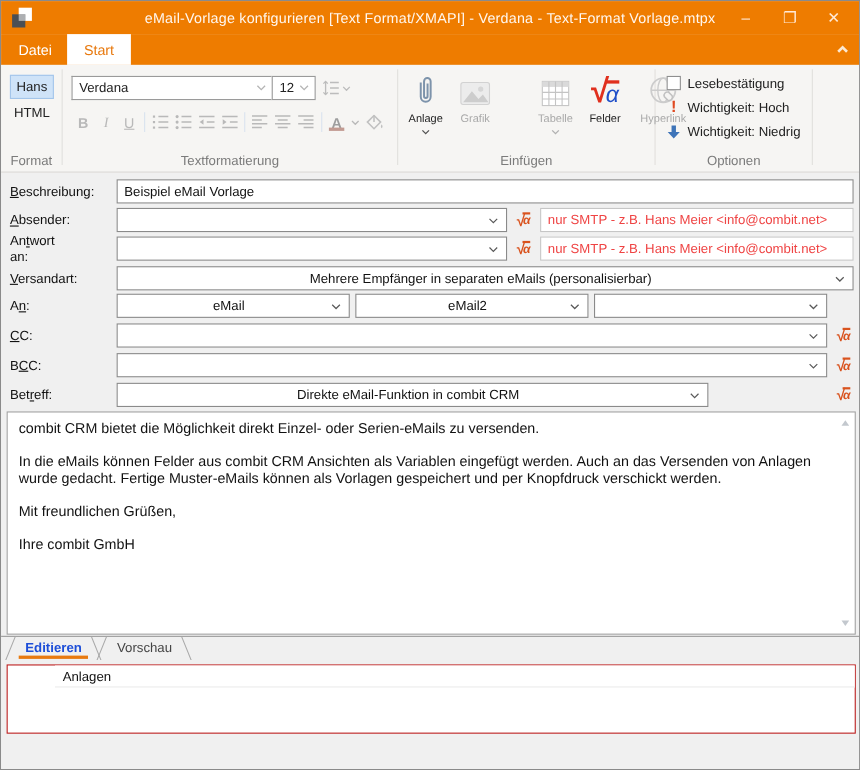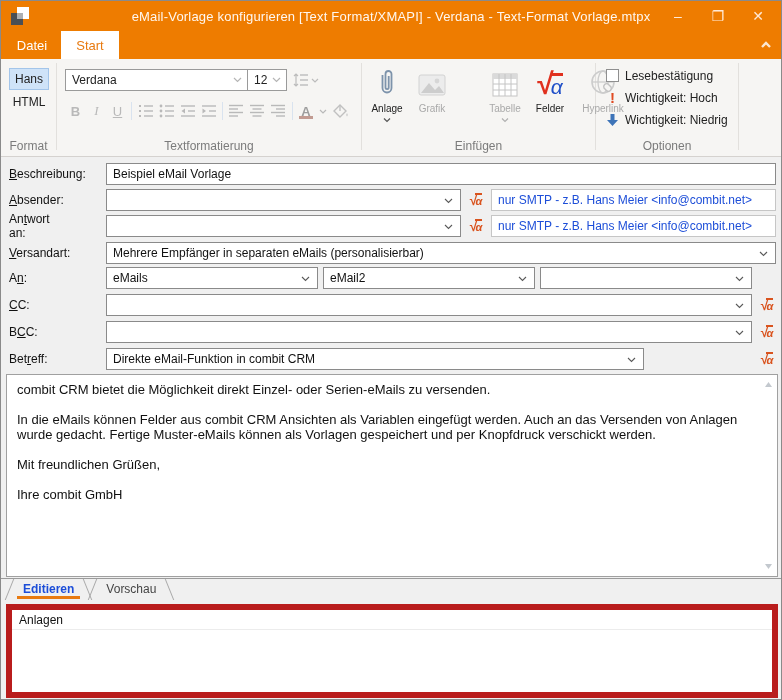--- a/index.html
+++ b/index.html
@@ -60,22 +60,22 @@
   .optrows { position:absolute; top:8px; left:10px; display:flex; flex-direction:column; gap:5px; }
   .optrow { display:flex; align-items:center; gap:6px; font-size:12px; color:#222; height:17px; }
   .cbx { width:13px; height:13px; background:#fff; border:1px solid #8f8f8f; }
   .imp-high { color:#e04a22; font-weight:bold; font-size:15px; width:13px; text-align:center; }
   .g-rest { flex:1; }
   
   .form-area { position:absolute; top:156px; left:0; width:100%; height:544px; background:#f0f0f0; }
   .frow { position:absolute; left:0; height:22px; display:flex; align-items:center; }
   .flabel { position:absolute; left:8px; font-size:12px; color:#111; }
   .textbox, .dropdown, .hintbox { position:absolute; height:22px; background:#fff; border:1px solid #8a8a8a; font-size:12px; color:#111; display:flex; align-items:center; padding:0 6px; }
-  .hintbox { border-color:#c6c6c6; color:#1d4ed8; }
-  .dropdown { padding-right:14px; }
+  .hintbox { border-color:#c6c6c6; color:#ef4444; }
+  .dropdown { padding-right:14px;justify-content:center; }
   .dropdown .chev { position:absolute; right:7px; top:8px; }
   .formula { position:absolute; width:22px; height:22px; display:flex; align-items:center; justify-content:center; color:#d9531e; font-size:14px; font-weight:bold; }
   .formula .fa { font-size:11px; font-style:italic; border-top:2px solid #d9531e; margin-left:-2px; }
   input.textbox { outline:none; display:block; padding:0 6px; font-family:"Liberation Sans",sans-serif; }
   
   .editor { position:absolute; top:373px; left:5px; width:772px; height:203px; background:#fff; border:1px solid #a0a0a0; }
   .editor-text { position:absolute; top:7px; left:10px; right:26px; font-size:13px; color:#111; line-height:15px; }
   .editor-text p { margin-bottom:15px; }
   .vscroll { position:absolute; top:1px; right:1px; bottom:1px; width:15px; background:#fff; }
   .varrow { position:absolute; left:3px; width:9px; height:9px; }
@@ -83,21 +83,21 @@
   
   .splitter { position:absolute; top:577px; left:0; width:100%; height:1px; background:#9b9b9b; }
   .btabs { position:absolute; top:578px; left:6px; display:flex; }
   .btab { position:relative; padding:3px 16px 4px 16px; font-size:12px; color:#444; }
   .btab:before, .btab:after { content:""; position:absolute; top:0; bottom:0; width:1px; background:#a8a8a8; }
   .btab:before { left:2px; transform:skewX(-22deg); }
   .btab:after { right:2px; transform:skewX(22deg); }
   .btab.active { color:#1d4ed8; font-weight:bold; }
   .btab.active .ubar { position:absolute; left:10px; right:10px; bottom:1px; height:3px; background:#e87a10; }
   
-  .attachments { position:absolute; top:603px; left:5px; width:772px; height:94px; background:#fff; border:6px solid #b91c1c; }
+  .attachments { position:absolute; top:603px; left:5px; width:772px; height:63px; background:#fff; border:1px solid #b91c1c;padding-left:43px; }
   .att-header { height:20px; border-bottom:1px solid #ececec; display:flex; align-items:center; padding-left:7px; font-size:12px; color:#111; background:#fff; }
   u { text-decoration:underline; }
 </style>
 </head>
 <body>
 
 <div class="window">
 
   <div class="titlebar">
     <svg class="app-icon" viewBox="0 0 22 22">
@@ -399,21 +399,21 @@
         <span>Mehrere Empfänger in separaten eMails (personalisierbar)</span>
         <svg class="chev" width="9" height="6" viewBox="0 0 9 6">
             <path d="M1 1 L4.5 4.5 L8 1" fill="none" stroke="#5a5a5a" stroke-width="1.1"></path>
           </svg>
       </div>
     </div>
 
     <div class="frow" style="top:110px;">
       <span class="flabel">A<u>n</u>:</span>
       <div class="dropdown" style="left:105px; width:212px;">
-        <span>eMails</span>
+        <span>eMail</span>
         <svg class="chev" width="9" height="6" viewBox="0 0 9 6">
             <path d="M1 1 L4.5 4.5 L8 1" fill="none" stroke="#5a5a5a" stroke-width="1.1"></path>
           </svg>
       </div>
       <div class="dropdown" style="left:322px; width:212px;">
         <span>eMail2</span>
         <svg class="chev" width="9" height="6" viewBox="0 0 9 6">
             <path d="M1 1 L4.5 4.5 L8 1" fill="none" stroke="#5a5a5a" stroke-width="1.1"></path>
           </svg>
       </div>

